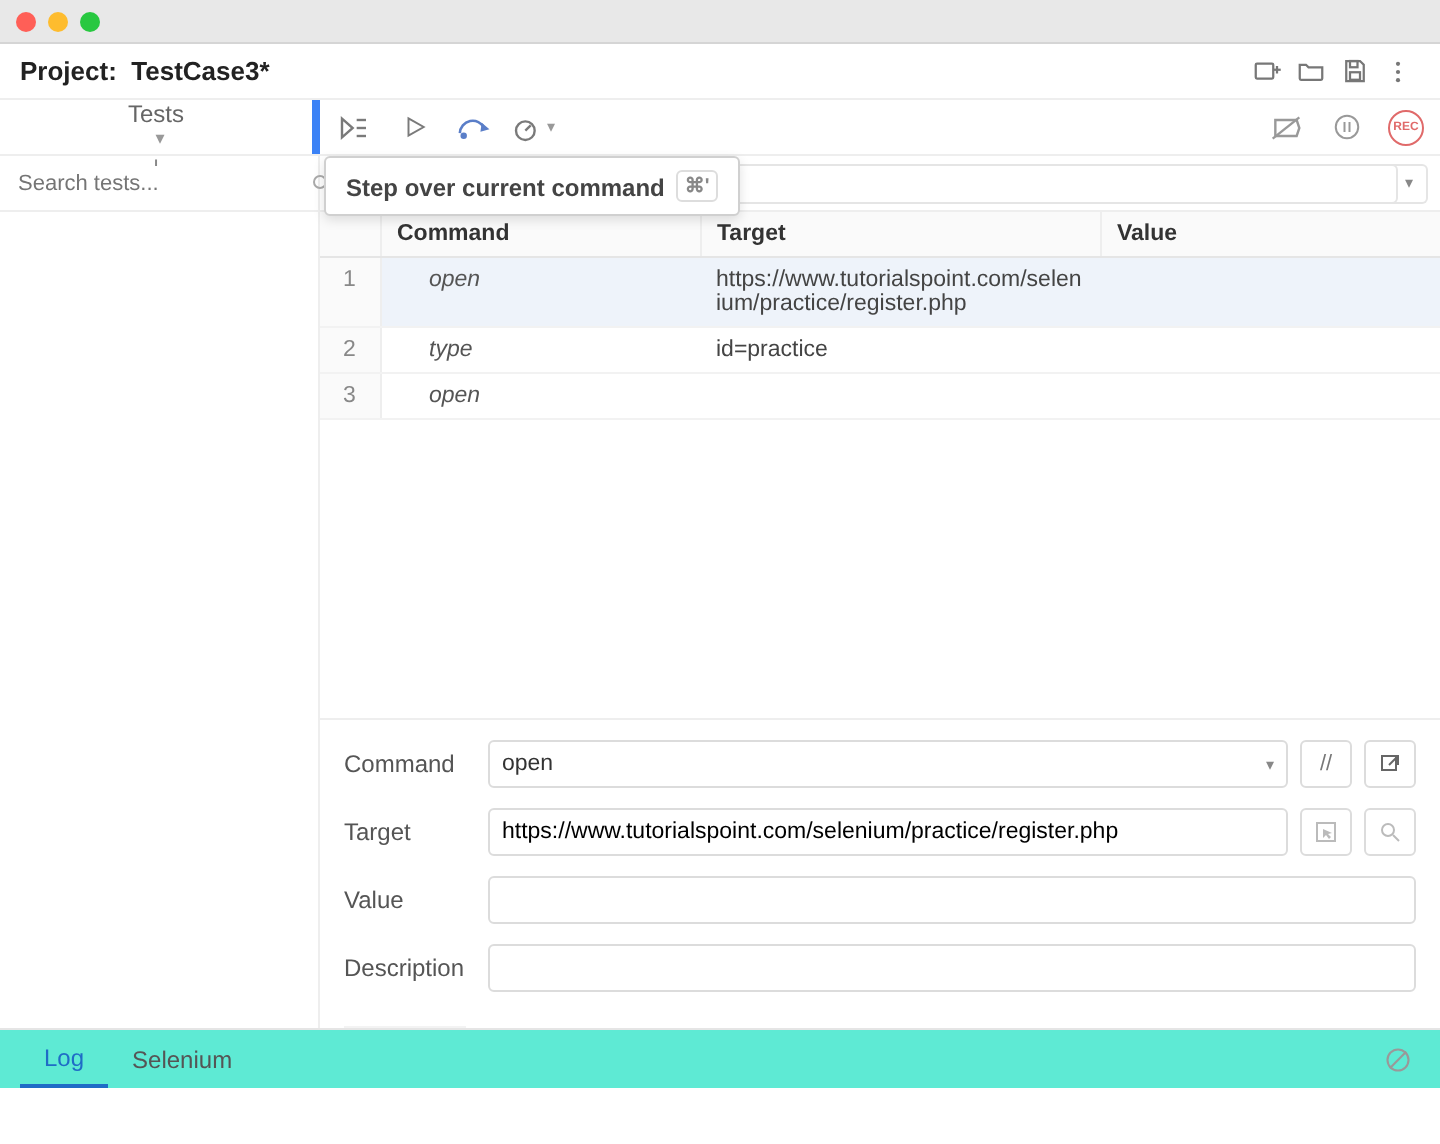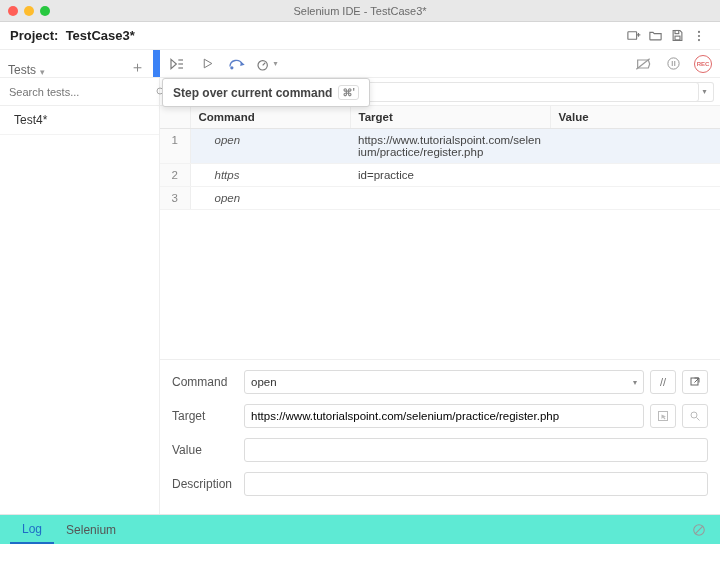--- a/index.html
+++ b/index.html
@@ -12,35 +12,35 @@
   .tl.yellow { background: #febc2e; }
   .tl.green { background: #28c840; }
   .titlebar .title { position: absolute; left: 0; right: 0; text-align: center; font-size: 11px; color: #6a6a6a; pointer-events: none; }
 
   .projectbar { height: 28px; display: flex; align-items: center; padding: 0 10px; border-bottom: 1px solid #eee; }
   .projectbar .label { font-weight: 600; font-size: 13px; color: #222; }
   .projectbar .spacer { flex: 1; }
   .iconbtn { width: 22px; height: 22px; display: inline-flex; align-items: center; justify-content: center; color: #6b6b6b; cursor: pointer; border-radius: 3px; }
 
   .toolbar-row { display: flex; height: 28px; border-bottom: 1px solid #eee; position: relative; }
-  .tests-head { width: 160px; display: flex; align-items: flex-end; padding: 0 8px; border-right: 7px solid #3b82f6; color: #666; font-size: 12px; }
+  .tests-head { width: 160px; display: flex; align-items: center; padding: 0 8px; border-right: 4px solid #3b82f6; color: #666; font-size: 12px; flex-direction: column; }
   .tests-head .caret { margin-left: 4px; font-size: 9px; color: #999; }
   .tests-head .spacer { flex: 1; }
   .tests-head .plus { font-size: 15px; color: #888; cursor: pointer; }
 
   .main-toolbar { flex: 1; display: flex; align-items: center; padding: 0 6px; gap: 8px; }
   .tb-icon { width: 22px; height: 22px; display: flex; align-items: center; justify-content: center; color: #7a7a7a; cursor: pointer; }
   .tb-icon.debug svg { fill: #5a7ec8; }
   .tb-sep { flex: 1; }
 
   .rec { width: 22px; height: 22px; display: flex; align-items: center; justify-content: center; cursor: pointer; }
   .rec .circ { width: 18px; height: 18px; border-radius: 50%; border: 1px solid #e06a6a; display: flex; align-items: center; justify-content: center; font-size: 6px; color: #e06a6a; font-weight: 700; }
 
   .content { display: flex; height: calc(572px - 22px - 28px - 28px - 28px - 30px); }
-  .sidebar { width: 160px; border-right: 1px solid #eee; display: flex; flex-direction: column; }
+  .sidebar { width: 160px; border-right: 1px solid #eee; display: flex; flex-direction: row; }
   .searchwrap { height: 28px; display: flex; align-items: center; padding: 0 5px; border-bottom: 1px solid #eee; position: relative; }
   .searchwrap input { flex: 1; border: none; outline: none; font-size: 11px; color: #888; padding: 3px 4px; }
   .searchwrap .sicon { color: #aaa; font-size: 12px; }
   .test-item { padding: 7px 14px; font-size: 12px; color: #333; border-bottom: 1px solid #f3f3f3; cursor: pointer; }
 
   .main { flex: 1; display: flex; flex-direction: column; }
   .urlbar { height: 28px; display: flex; align-items: center; padding: 0 6px; border-bottom: 1px solid #eee; }
   .urlbar input { flex: 1; border: 1px solid #e5e5e5; border-radius: 3px; height: 20px; padding: 0 6px; font-size: 11px; outline: none; background: #fff; }
   .urlbar .dd { width: 18px; text-align: center; color: #888; border: 1px solid #e5e5e5; border-left: none; height: 20px; display: flex; align-items: center; justify-content: center; border-radius: 0 3px 3px 0; margin-left: -3px; }
 
@@ -86,21 +86,20 @@
 </style>
 </head>
 <body>
 
 <div class="titlebar">
   <div class="traffic">
     <div class="tl red"></div>
     <div class="tl yellow"></div>
     <div class="tl green"></div>
   </div>
-  <div class="title">Selenium IDE - TestCase3*</div>
 </div>
 
 <div class="projectbar">
   <span class="label">
     <span>Project:</span>
     &nbsp;<span>TestCase3*</span>
   </span>
   <span class="spacer"></span>
   <span class="iconbtn">
     <svg width="15" height="15" viewBox="0 0 24 24" fill="none" stroke="#777" stroke-width="1.8">
@@ -228,21 +227,21 @@
         </thead>
         <tbody id="rows">
             <tr class="selected">
               <td class="rownum">1</td>
               <td class="cmd">open</td>
               <td class="tgt">https://www.tutorialspoint.com/selenium/practice/register.php</td>
               <td></td>
             </tr>
             <tr>
               <td class="rownum">2</td>
-              <td class="cmd">https</td>
+              <td class="cmd">type</td>
               <td class="tgt">id=practice</td>
               <td></td>
             </tr>
             <tr>
               <td class="rownum">3</td>
               <td class="cmd">open</td>
               <td class="tgt"></td>
               <td></td>
             </tr>
           </tbody>

